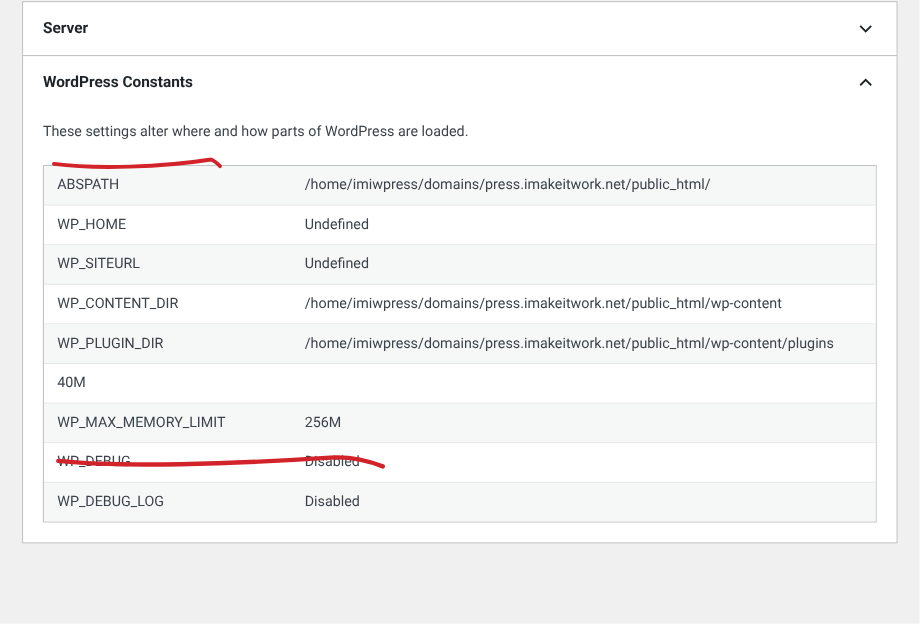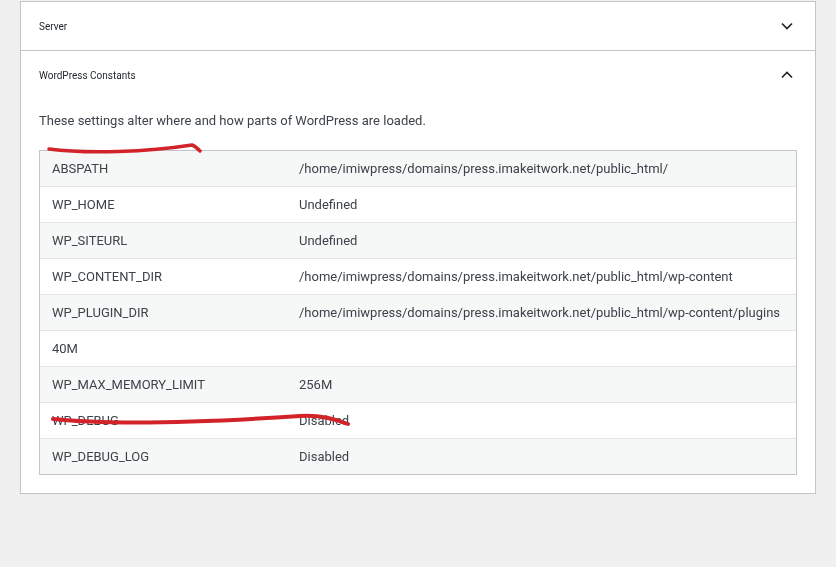--- a/index.html
+++ b/index.html
@@ -16,22 +16,22 @@
       margin-top: -1px;
     }
     .panel-header {
       padding: 14px 18px;
       display: flex;
       justify-content: space-between;
       align-items: center;
       cursor: pointer;
     }
     .panel-title {
-      font-weight: 400;
-      font-size: 10px;
+      font-weight: 700;
+      font-size: 14px;
       color: #1d2327;
     }
     .chevron-icon {
       width: 20px;
       height: 20px;
       display: flex;
       align-items: center;
       justify-content: center;
     }
     .chevron-icon svg {
@@ -50,21 +50,20 @@
       font-size: 13px;
     }
     .table {
       width: 100%;
       border: 1px solid #c3c4c7;
       border-collapse: collapse;
     }
     .row {
       display: flex;
       border-bottom: 1px solid #e5e5e5;
-      gap: 22px;
     }
     .row:last-child { border-bottom: none; }
     .row:nth-child(odd) {
       background: #f6f7f7;
     }
     .row:nth-child(even) {
       background: #fff;
     }
     .cell-key {
       flex: 0 0 225px;

